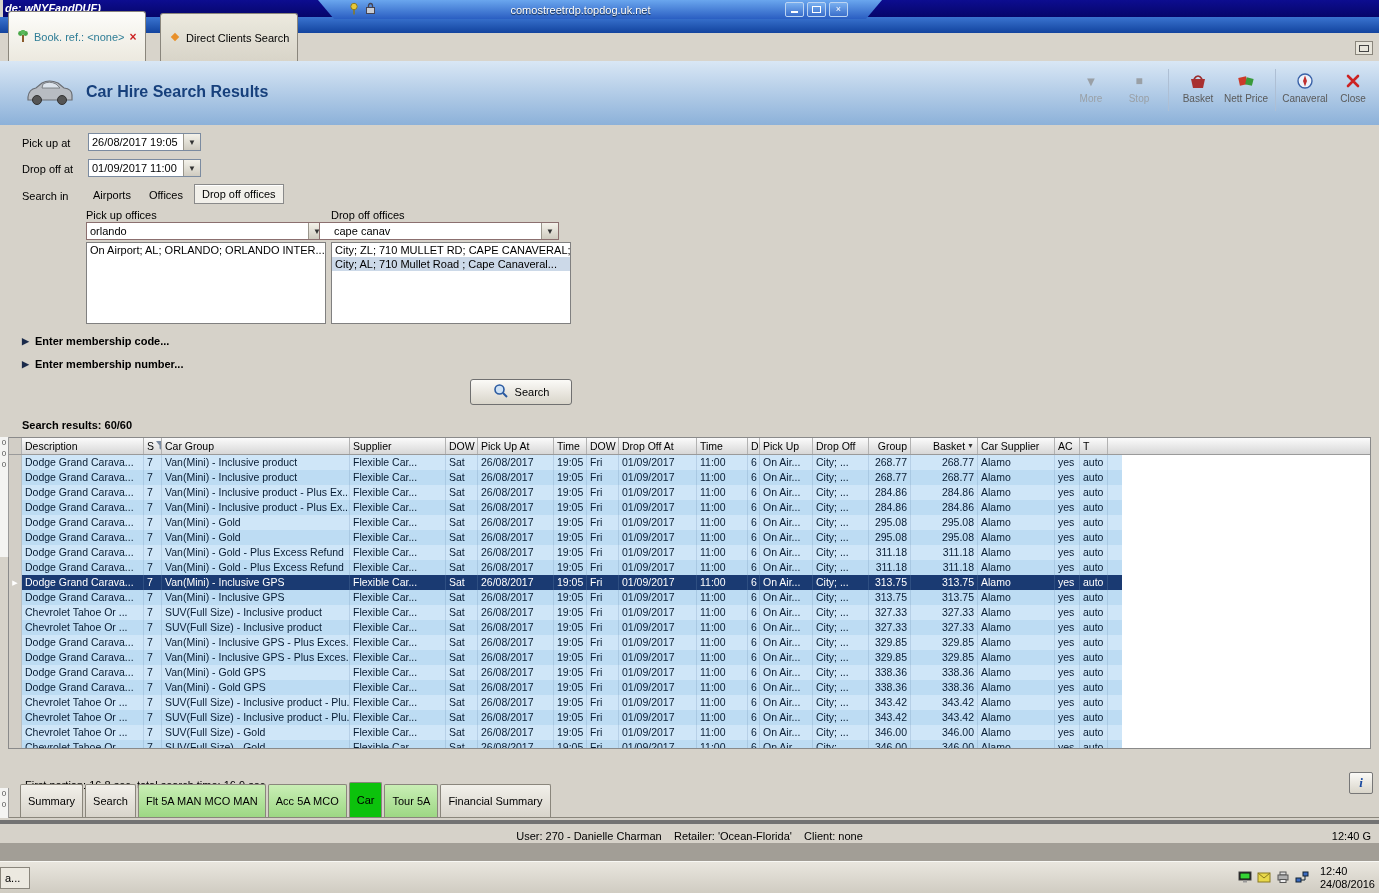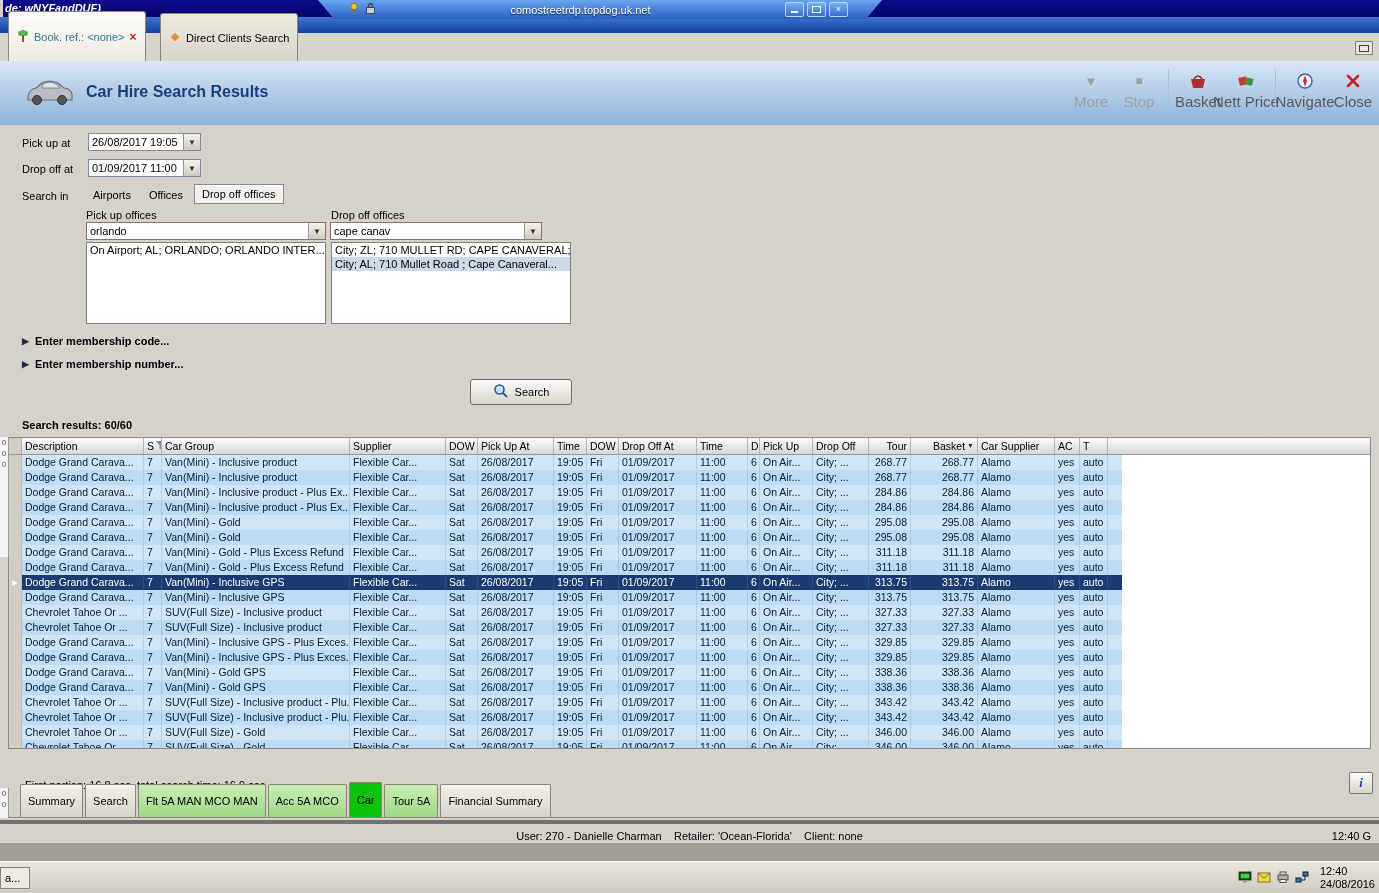--- a/index.html
+++ b/index.html
@@ -40,21 +40,21 @@
   .panel-toggle i{display:block;width:8px;height:5px;border:1px solid #444;}
 
   
   .app-header{position:absolute;left:0;top:61px;width:100%;height:64px;
     background:linear-gradient(#d9e7f5,#8cb1d9);}
   .car-icon{position:absolute;left:22px;top:14px;}
   .page-title{position:absolute;left:86px;top:22px;font-size:16px;font-weight:bold;color:#17407c;}
   .hdr-toolbar{position:absolute;right:2px;top:6px;display:flex;align-items:flex-start;}
   .tool-btn{width:48px;display:flex;flex-direction:column;align-items:center;gap:2px;padding:4px 0;cursor:default;}
   .tool-btn .tool-icon{height:20px;display:flex;align-items:center;justify-content:center;}
-  .tool-btn .tool-label{font-size:15px;color:#5a5a5a;white-space:nowrap;}
+  .tool-btn .tool-label{font-size:10px;color:#5a5a5a;white-space:nowrap;}
   .tool-btn.disabled .tool-label{color:#9aa0a6;}
   .tool-sep{width:1px;height:42px;background:#aebfd4;margin:2px 5px 0 5px;}
 
   
   .flabel{position:absolute;color:#000;}
   .inputbox{position:absolute;height:18px;display:flex;background:#fff;border:1px solid #7b8ba0;box-sizing:border-box;}
   .inputbox input{flex:1;border:none;outline:none;font:11px "Liberation Sans",sans-serif;padding:0 3px;min-width:0;background:transparent;}
   .dd-btn{width:16px;border-left:1px solid #9a968c;background:linear-gradient(#f4f2ea,#cfcbc0);
     display:flex;align-items:center;justify-content:center;font-size:8px;color:#333;}
   .combo{border:1px solid #8b6f6f;}
@@ -227,21 +227,21 @@
           <div class="tool-label">Nett Price</div>
         </div>
         <div class="tool-sep"></div>
         <div class="tool-btn">
           <div class="tool-icon">
             <svg width="20" height="18" viewBox="0 0 20 18">
               <circle cx="10" cy="9" r="7" fill="#eef2fa" stroke="#3a62a8" stroke-width="1.4"></circle>
               <path d="M10 3.5 L12 9 L10 14.5 L8 9 Z" fill="#c03030"></path>
             </svg>
           </div>
-          <div class="tool-label">Navigate</div>
+          <div class="tool-label">Canaveral</div>
         </div>
         <div class="tool-btn">
           <div class="tool-icon">
             <svg width="18" height="16">
               <path d="M4 3 L14 13 M14 3 L4 13" stroke="#cc2222" stroke-width="2.6" stroke-linecap="round"></path>
             </svg>
           </div>
           <div class="tool-label">Close</div>
         </div>
       </div>
@@ -269,21 +269,21 @@
   <div class="flabel" style="left:86px;top:209px;">Pick up offices</div>
   <div class="inputbox combo" style="left:86px;top:222px;width:240px;">
     <input value="orlando" style="">
     <span class="dd-btn">▼</span>
   </div>
   <div class="listbox" style="left:86px;top:242px;width:240px;height:82px;">
       <div class="lb-item">On Airport; AL; ORLANDO; ORLANDO INTER...</div>
     </div>
 
   <div class="flabel" style="left:331px;top:209px;">Drop off offices</div>
-  <div class="inputbox combo" style="left:330px;top:222px;width:212px;">
+  <div class="inputbox combo" style="left:319px;top:222px;width:240px;padding-left:11px;">
     <input value="cape canav" style="">
     <span class="dd-btn">▼</span>
   </div>
   <div class="listbox" style="left:331px;top:242px;width:240px;height:82px;">
       <div class="lb-item">City; ZL; 710 MULLET RD; CAPE CANAVERAL;...</div>
       <div class="lb-item sel">City; AL; 710 Mullet Road ; Cape Canaveral...</div>
     </div>
 
   <div class="expander" style="left:22px;top:335px;">
     <span class="arrow">▶</span>
@@ -343,21 +343,21 @@
         <div class="tcell c10">
           <span>D</span>
         </div>
         <div class="tcell c11">
           <span>Pick Up</span>
         </div>
         <div class="tcell c12">
           <span>Drop Off</span>
         </div>
         <div class="tcell c13">
-          <span>Tour</span>
+          <span>Group</span>
         </div>
         <div class="tcell c14">
           <span>Basket</span>
           <span class="sort-glyph">▼</span>
         </div>
         <div class="tcell c15">
           <span>Car Supplier</span>
         </div>
         <div class="tcell c16">
           <span>AC</span>

